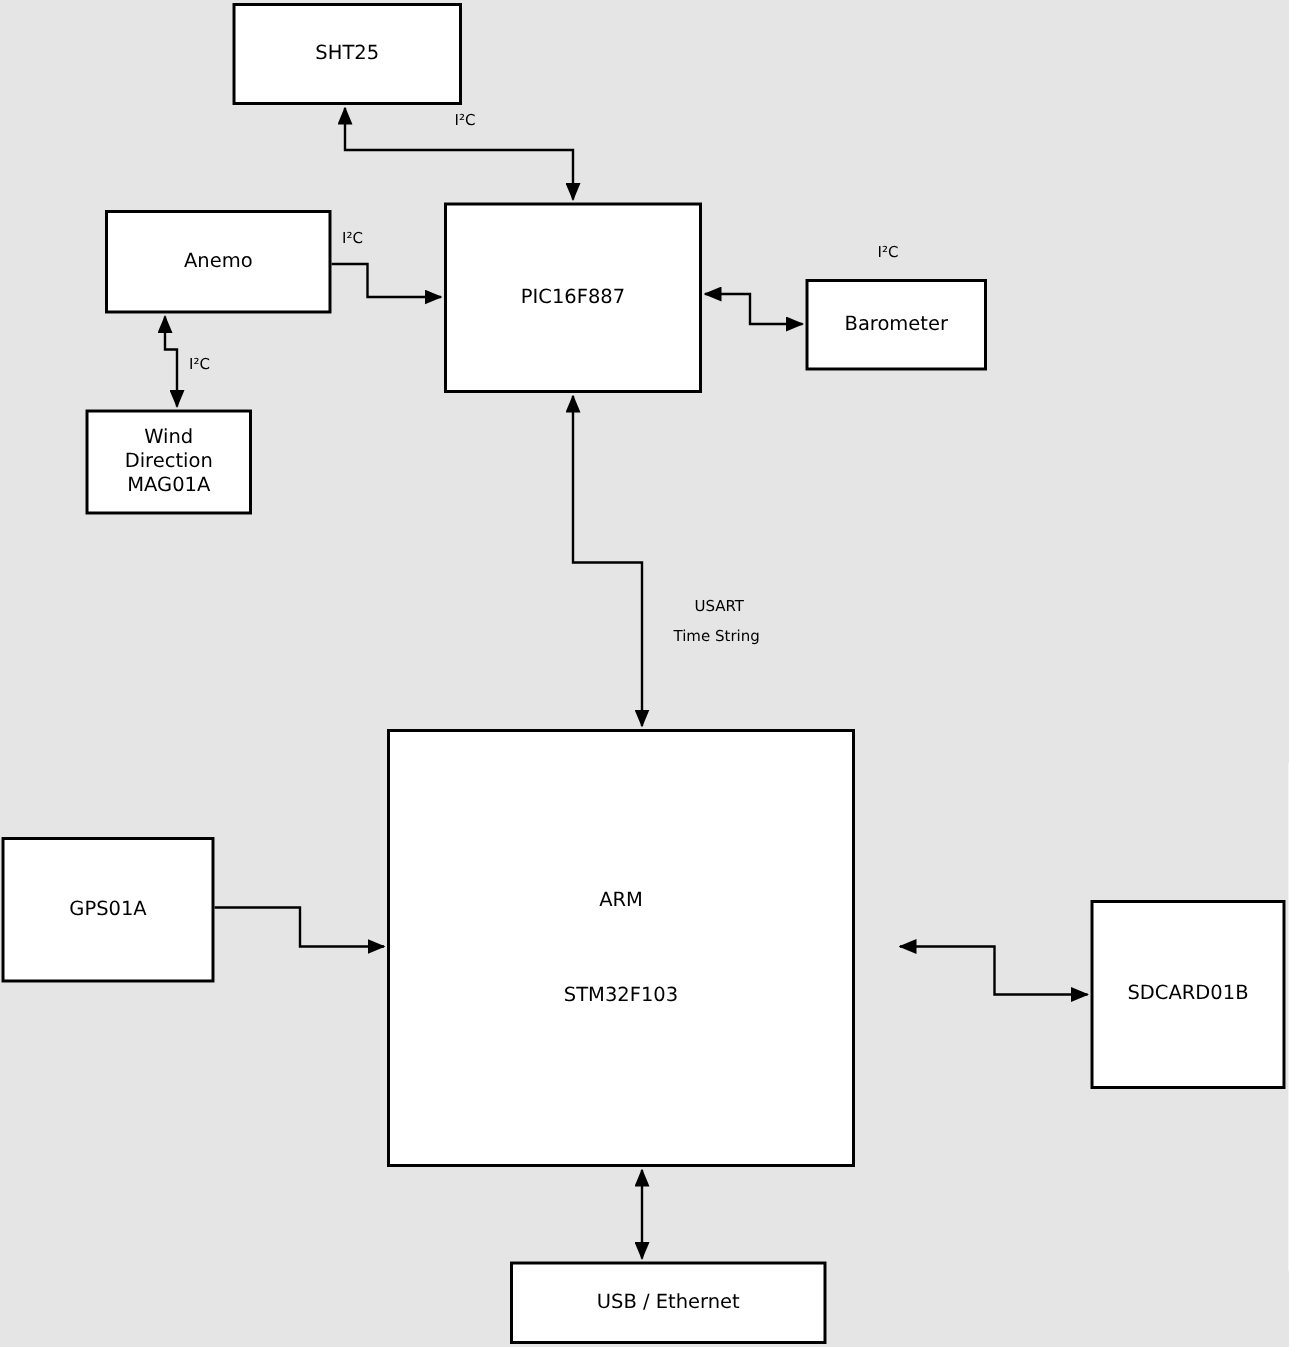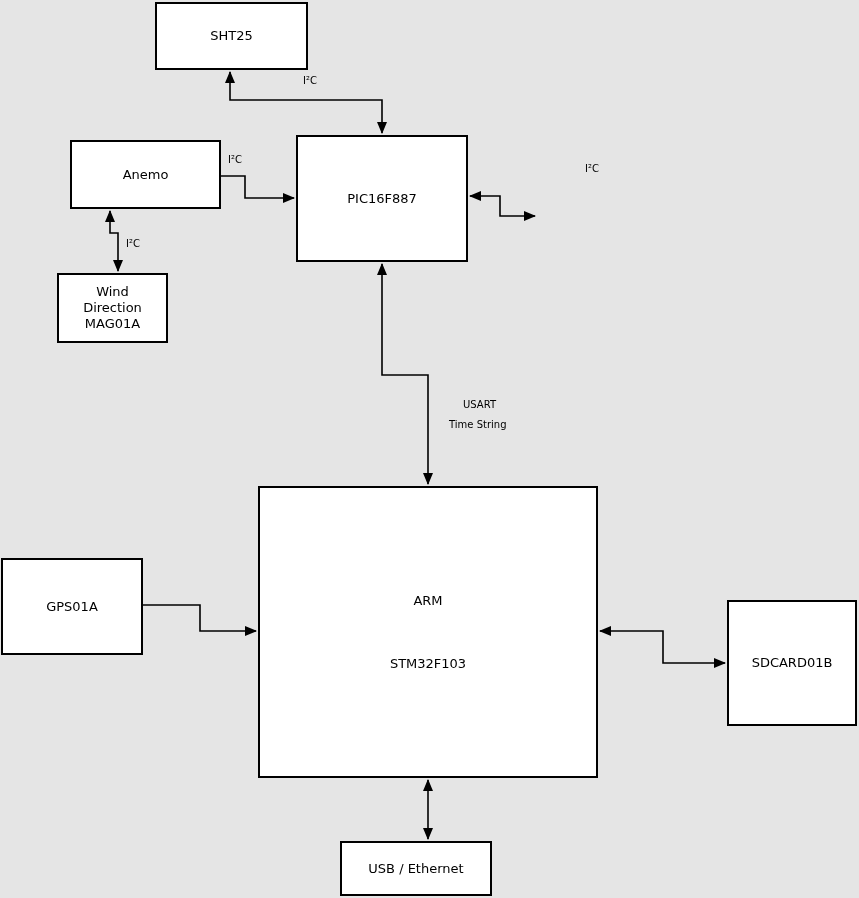--- a/index.html
+++ b/index.html
@@ -89,35 +89,38 @@
   <div class="node" style="left:57px; top:273px; width:111px; height:70px;">
     <span>Wind</span>
     <span>Direction</span>
     <span>MAG01A</span>
   </div>
 
   <div class="node" style="left:296px; top:135px; width:172px; height:127px;">
     <span>PIC16F887</span>
   </div>
 
+  <div class="node" style="left:537px; top:186px; width:121px; height:61px;">
+    <span>Barometer</span>
+  </div>
 
-  <div class="node" style="left:258px; top:486px; width:340px; height:292px;gap:32px;">
+  <div class="node" style="left:258px; top:486px; width:312px; height:292px;gap:32px;">
     <span class="arm-line1">ARM</span>
     <span>STM32F103</span>
   </div>
 
   <div class="node" style="left:1px; top:558px; width:142px; height:97px;">
     <span>GPS01A</span>
   </div>
 
   <div class="node" style="left:727px; top:600px; width:130px; height:126px;">
     <span>SDCARD01B</span>
   </div>
 
-  <div class="node" style="left:340px; top:841px; width:152px; height:55px;">
+  <div class="node" style="left:340px; top:841px; width:211px; height:55px;">
     <span>USB / Ethernet</span>
   </div>
 
   <div class="edge-label" style="left:303px; top:73px;">I²C</div>
 
   <div class="edge-label" style="left:228px; top:152px;">I²C</div>
 
   <div class="edge-label" style="left:126px; top:236px;">I²C</div>
 
   <div class="edge-label" style="left:585px; top:161px;">I²C</div>

